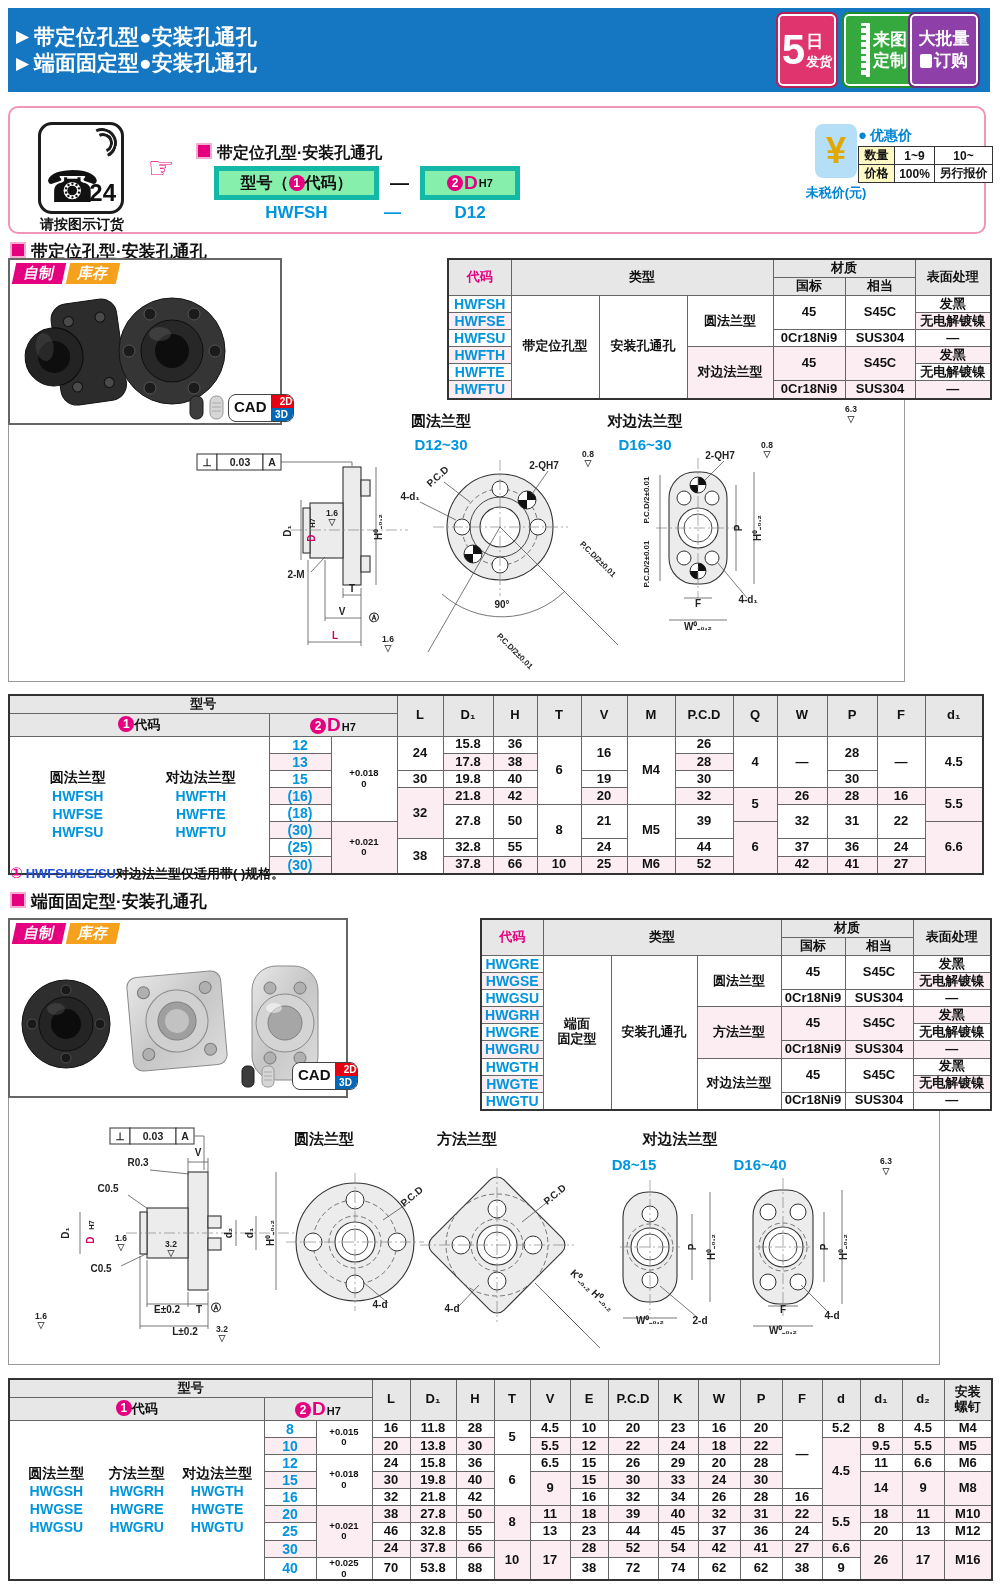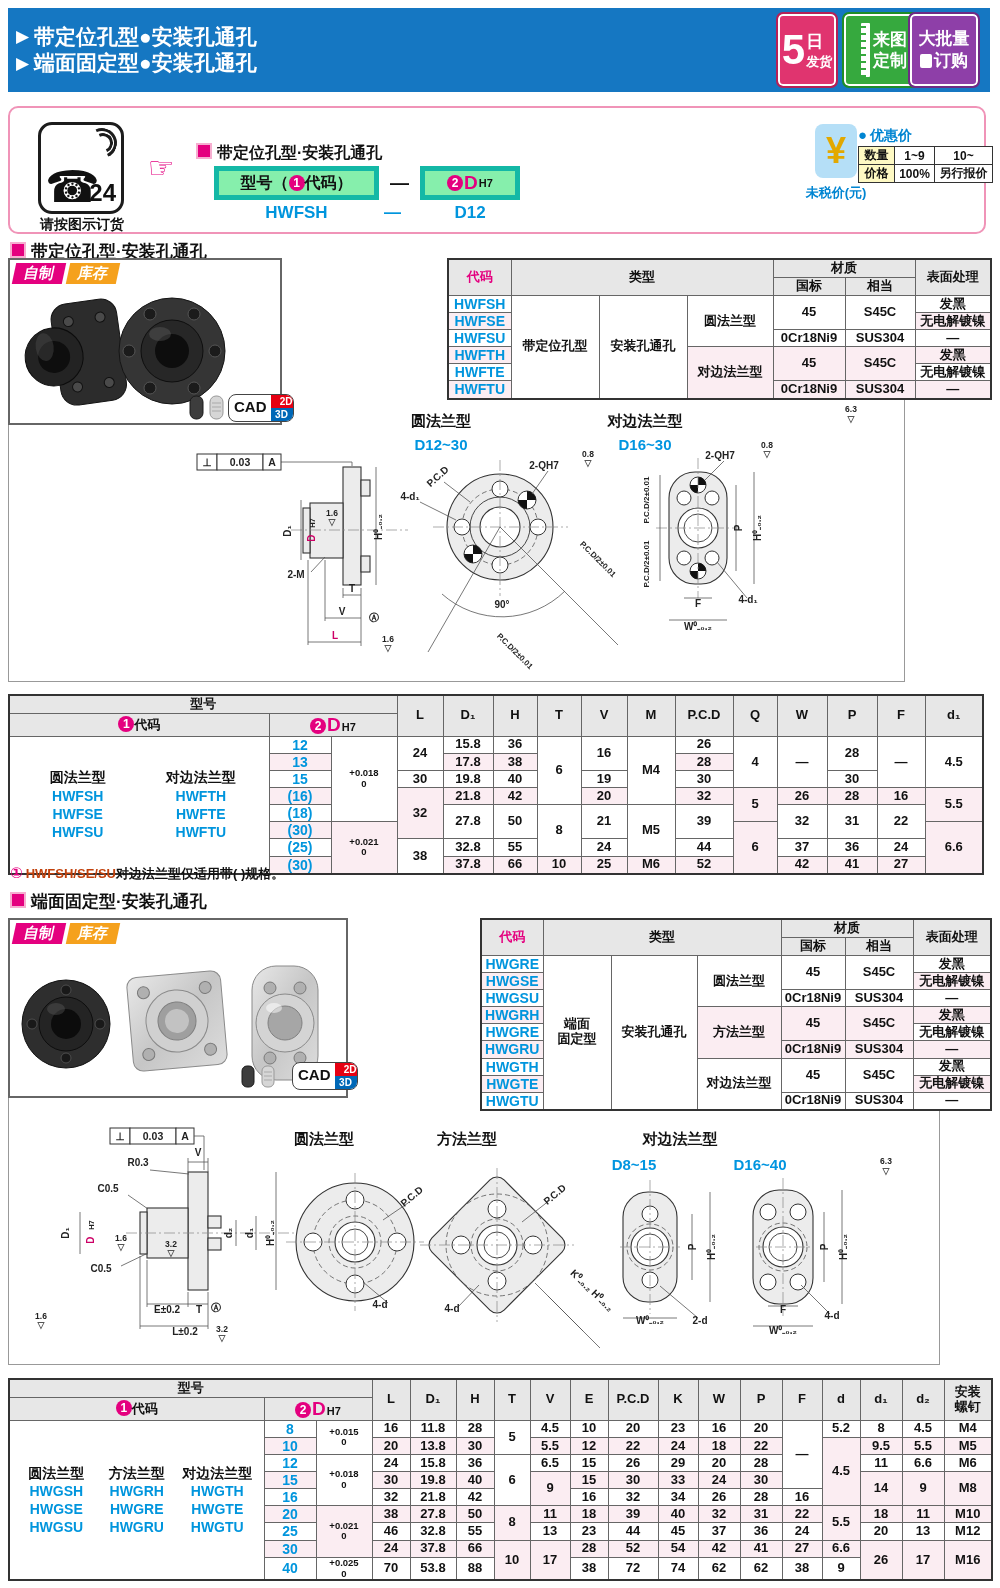--- a/index.html
+++ b/index.html
@@ -80,21 +80,21 @@
   .grid td.code,.grid td .cbc{color:#0095dd;font-size:14px}
   .grid th.mag{color:#e4007f}
   .grid td.tol{font-size:9.5px;line-height:1.15;white-space:pre-line}
   .grid .prel{white-space:pre-line}
   .dt{border-top:4px double #333}
   .cb2 span,.cb3 span{display:inline-block;vertical-align:top;white-space:pre-line;line-height:1.3}
   .cb2 span{width:48%}.cb3 span{width:32%}
   .cbh{color:#111;font-size:14px}
   .fnote{font-size:13px;font-weight:bold;white-space:nowrap}
   .ni{color:#e4007f;font-size:15px;margin-right:3px}
-  .ncode{color:#c2410c}
+  .ncode{color:#1d4ed8}
 
   
   svg .f{fill:#ececec;stroke:#333;stroke-width:1.1}
   svg .wf{fill:#fff;stroke:#333;stroke-width:1.1}
   svg .thin{fill:none;stroke:#333;stroke-width:0.9}
   svg .dash{fill:none;stroke:#555;stroke-width:0.8;stroke-dasharray:5 3}
   svg .cl{stroke:#888;stroke-width:0.7;stroke-dasharray:11 3 2 3;fill:none}
   svg .dl{stroke:#555;stroke-width:0.8;fill:none}
   svg .hole{fill:#fff;stroke:#333;stroke-width:1}
   svg .tgt{fill:#111;stroke:none}

